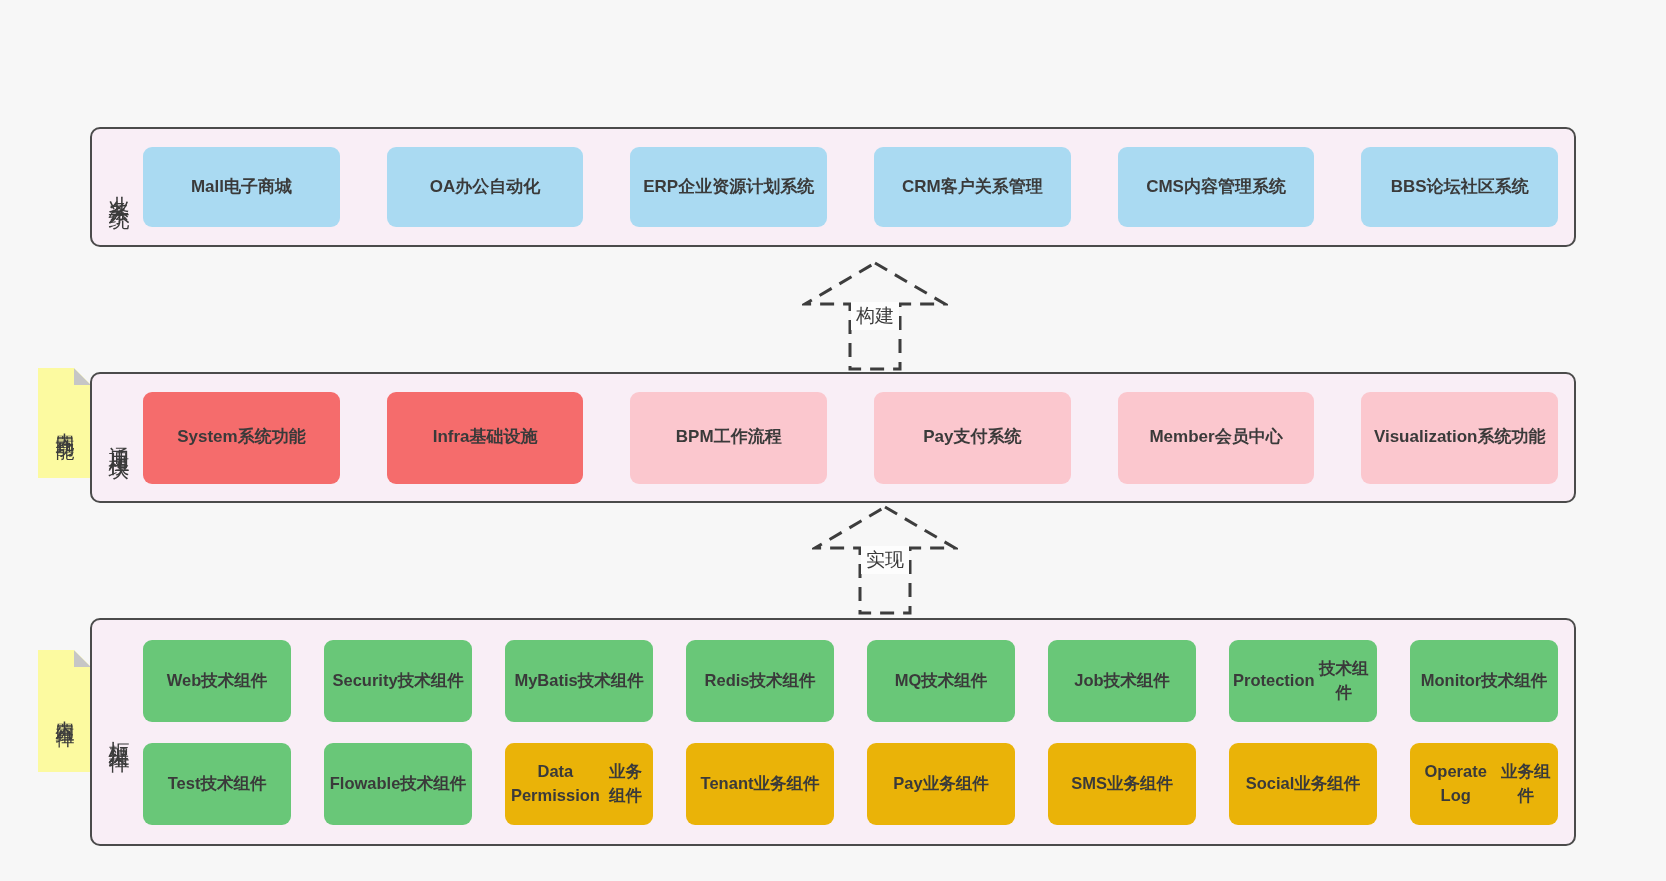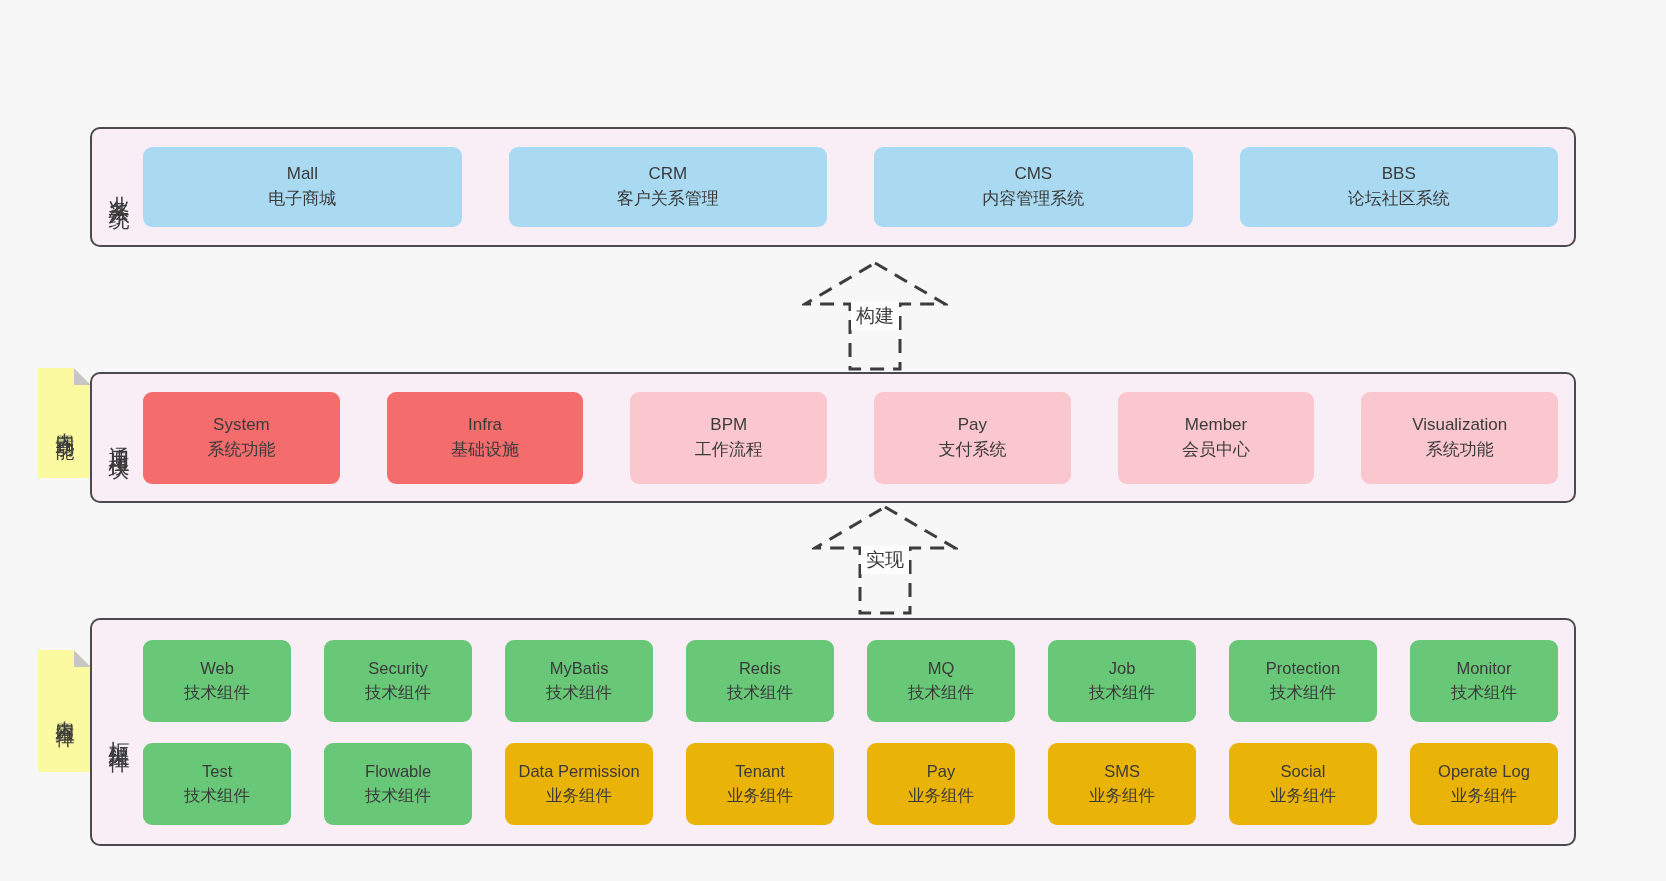--- a/index.html
+++ b/index.html
@@ -41,27 +41,28 @@
   .boxes {
     flex:1; display:flex; gap:47px;
     align-items:center; padding-right:16px;
   }
   .grid { flex:1; display:flex; flex-direction:column; gap:21px; padding-right:16px; }
   .grid .boxes { padding-right:0; gap:33px; }
 
   .box {
     flex:1;
     border-radius:9px;
-    display:flex; flex-direction:column;
+    display:flex; flex-direction:row;
     justify-content:center; align-items:center;
     text-align:center;
     font-size:17px; line-height:1.45;
     color:#3a3a3a;
     padding:2px 4px;
     box-sizing:border-box;
+    font-weight:bold;
   }
   #layer-business .box  { height:80px; }
   #layer-modules .box   { height:92px; }
   #layer-framework .box { height:82px; font-size:16.5px; }
 
   .blue   { background:#aadaf2; }
   .red    { background:#f56c6c; }
   .pink   { background:#fbc7ce; }
   .gdark  { background:#69c778; }
   .glight { background:#eab308;align-items:center; }
@@ -133,20 +134,28 @@
 </div>
 
 <div class="layer" id="layer-business">
   <div class="v-label">业务系统</div>
   <div class="boxes">
     <div class="box blue">
       <span>Mall</span>
       <span>电子商城</span>
     </div>
     <div class="box blue">
+      <span>OA</span>
+      <span>办公自动化</span>
+    </div>
+    <div class="box blue">
+      <span>ERP</span>
+      <span>企业资源计划系统</span>
+    </div>
+    <div class="box blue">
       <span>CRM</span>
       <span>客户关系管理</span>
     </div>
     <div class="box blue">
       <span>CMS</span>
       <span>内容管理系统</span>
     </div>
     <div class="box blue">
       <span>BBS</span>
       <span>论坛社区系统</span>

